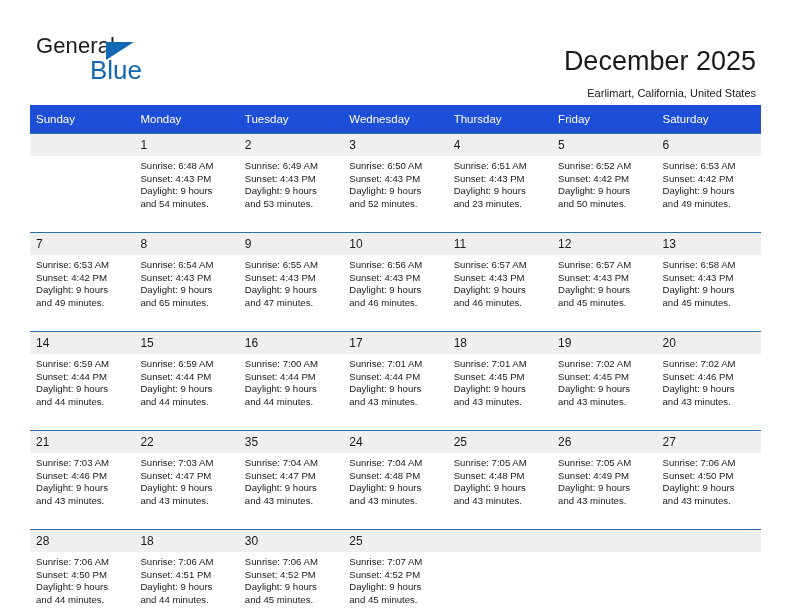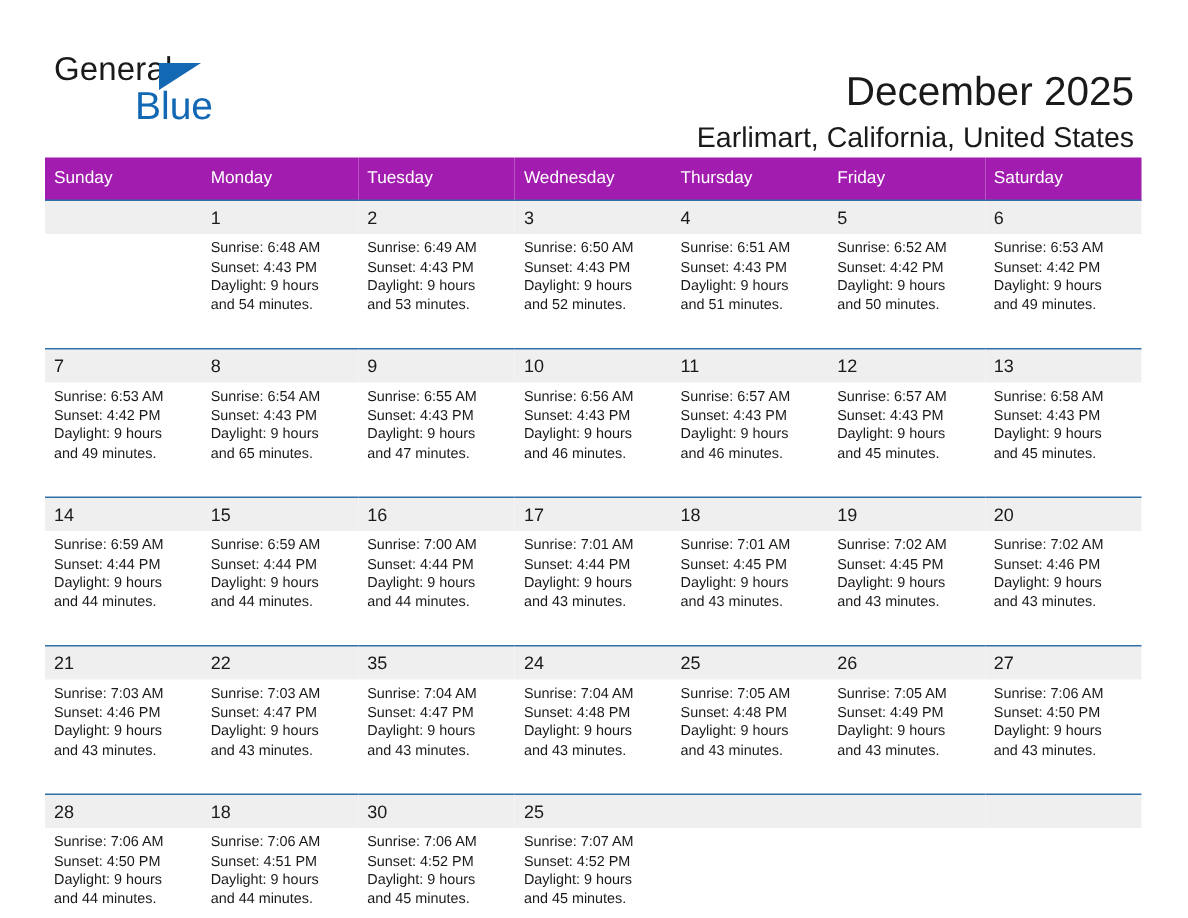--- a/index.html
+++ b/index.html
@@ -73,37 +73,37 @@
   .cal-title {
     font-size: 27px;
     line-height: 34px;
     color: #1a1a1a;
     font-weight: normal;
     white-space: nowrap;
     margin-top: 14px;
   }
   .cal-subtitle {
     margin-top: 6px;
-    font-size: 19px;
+    font-size: 11px;
     line-height: 18px;
     color: #1a1a1a;
     white-space: nowrap;
   }
 
   
   .calendar {
     position: absolute;
     left: 30px;
     top: 105px;
     width: 731px;
     border-collapse: collapse;
     table-layout: fixed;
   }
   .calendar th {
-    background: #a21caf;
+    background: #1d4ed8;
     color: #ffffff;
     font-size: 11.5px;
     font-weight: normal;
     text-align: left;
     padding: 5px 0 5px 6px;
     height: 18px;
     vertical-align: middle;
   }
   .calendar td {
     vertical-align: top;
@@ -207,21 +207,21 @@
               <div>Daylight: 9 hours</div>
               <div>and 52 minutes.</div>
             </div>
           </td>
           <td>
             <div class="daynum">4</div>
             <div class="details">
               <div>Sunrise: 6:51 AM</div>
               <div>Sunset: 4:43 PM</div>
               <div>Daylight: 9 hours</div>
-              <div>and 51 minutes.</div>
+              <div>and 23 minutes.</div>
             </div>
           </td>
           <td>
             <div class="daynum">5</div>
             <div class="details">
               <div>Sunrise: 6:52 AM</div>
               <div>Sunset: 4:42 PM</div>
               <div>Daylight: 9 hours</div>
               <div>and 50 minutes.</div>
             </div>

